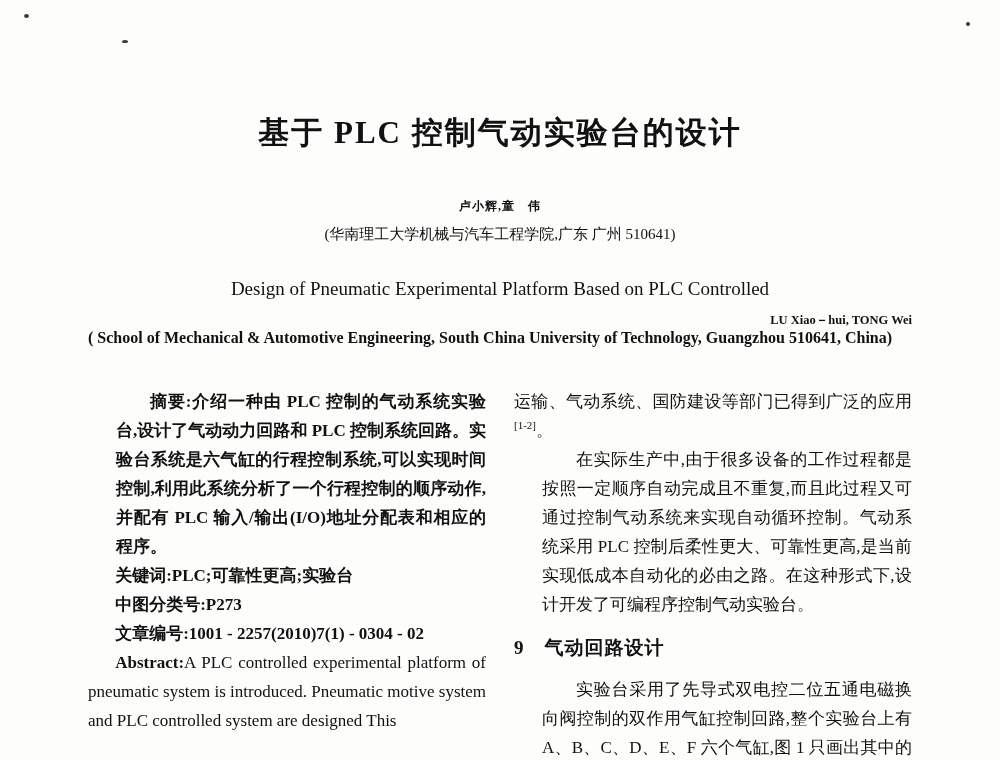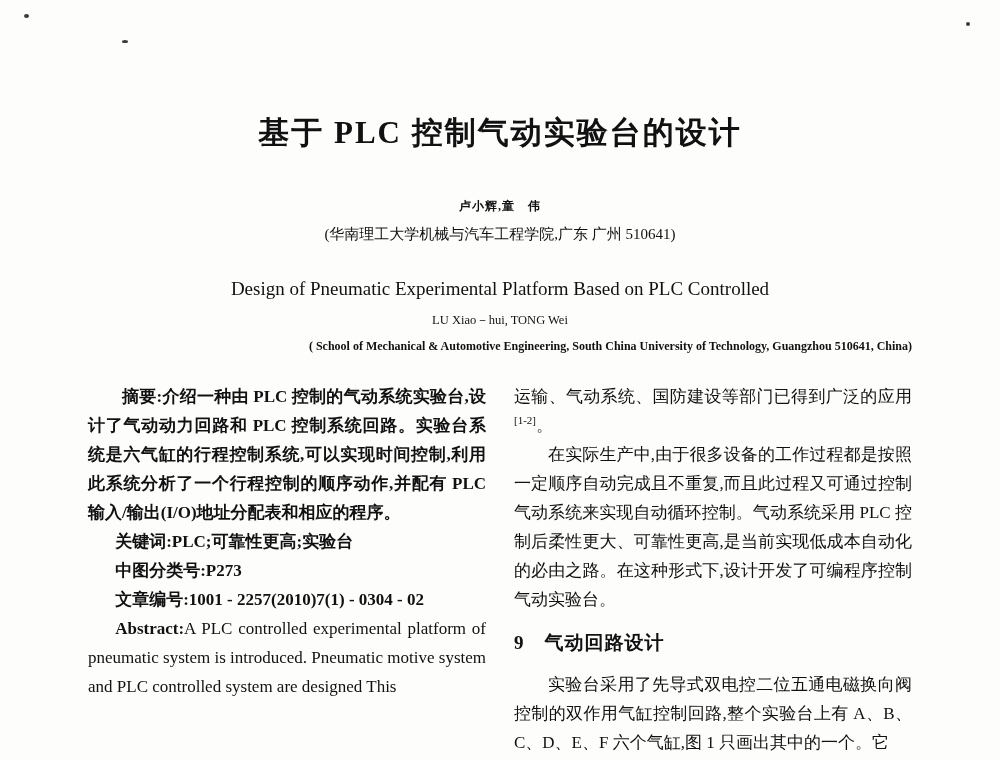--- a/index.html
+++ b/index.html
@@ -38,47 +38,46 @@
     font-size: 15px;
     margin-bottom: 34px;
   }
   .title-en {
     text-align: center;
     font-size: 19px;
     font-weight: normal;
     margin: 3px 0 12px 0;
   }
   .authors-en {
-    text-align: center;
+    text-align: right;
     font-size: 12.5px;
-    font-weight: normal;
-    margin-bottom: 10px;
+    font-weight: bold;
   }
   .affiliation-en {
-    text-align: right;
-    font-size: 12px;
+    text-align: left;
+    font-size: 16px;
     font-weight: bold;
-    margin-bottom: 28px;
+    margin-bottom: 40px;
   }
   .columns {
     display: flex;
     column-gap: 28px;
   }
   .col {
     flex: 1 1 0;
     min-width: 0;
   }
   .para {
     margin: 0;
     font-size: 17px;
     line-height: 29px;
     text-align: justify;
     text-justify: inter-ideograph;
   }
-  .indent2 { text-indent: 2em; }
+  .indent2 { text-indent: 2em; margin-left: 28px; }
   .indent15 { text-indent: 1.6em; }
   .bold { font-weight: bold; }
   .label { font-weight: bold; }
   sup {
     font-size: 11px;
     line-height: 0;
   }
   .section-heading {
     margin: 16px 0 14px 0;
     font-size: 19px;

